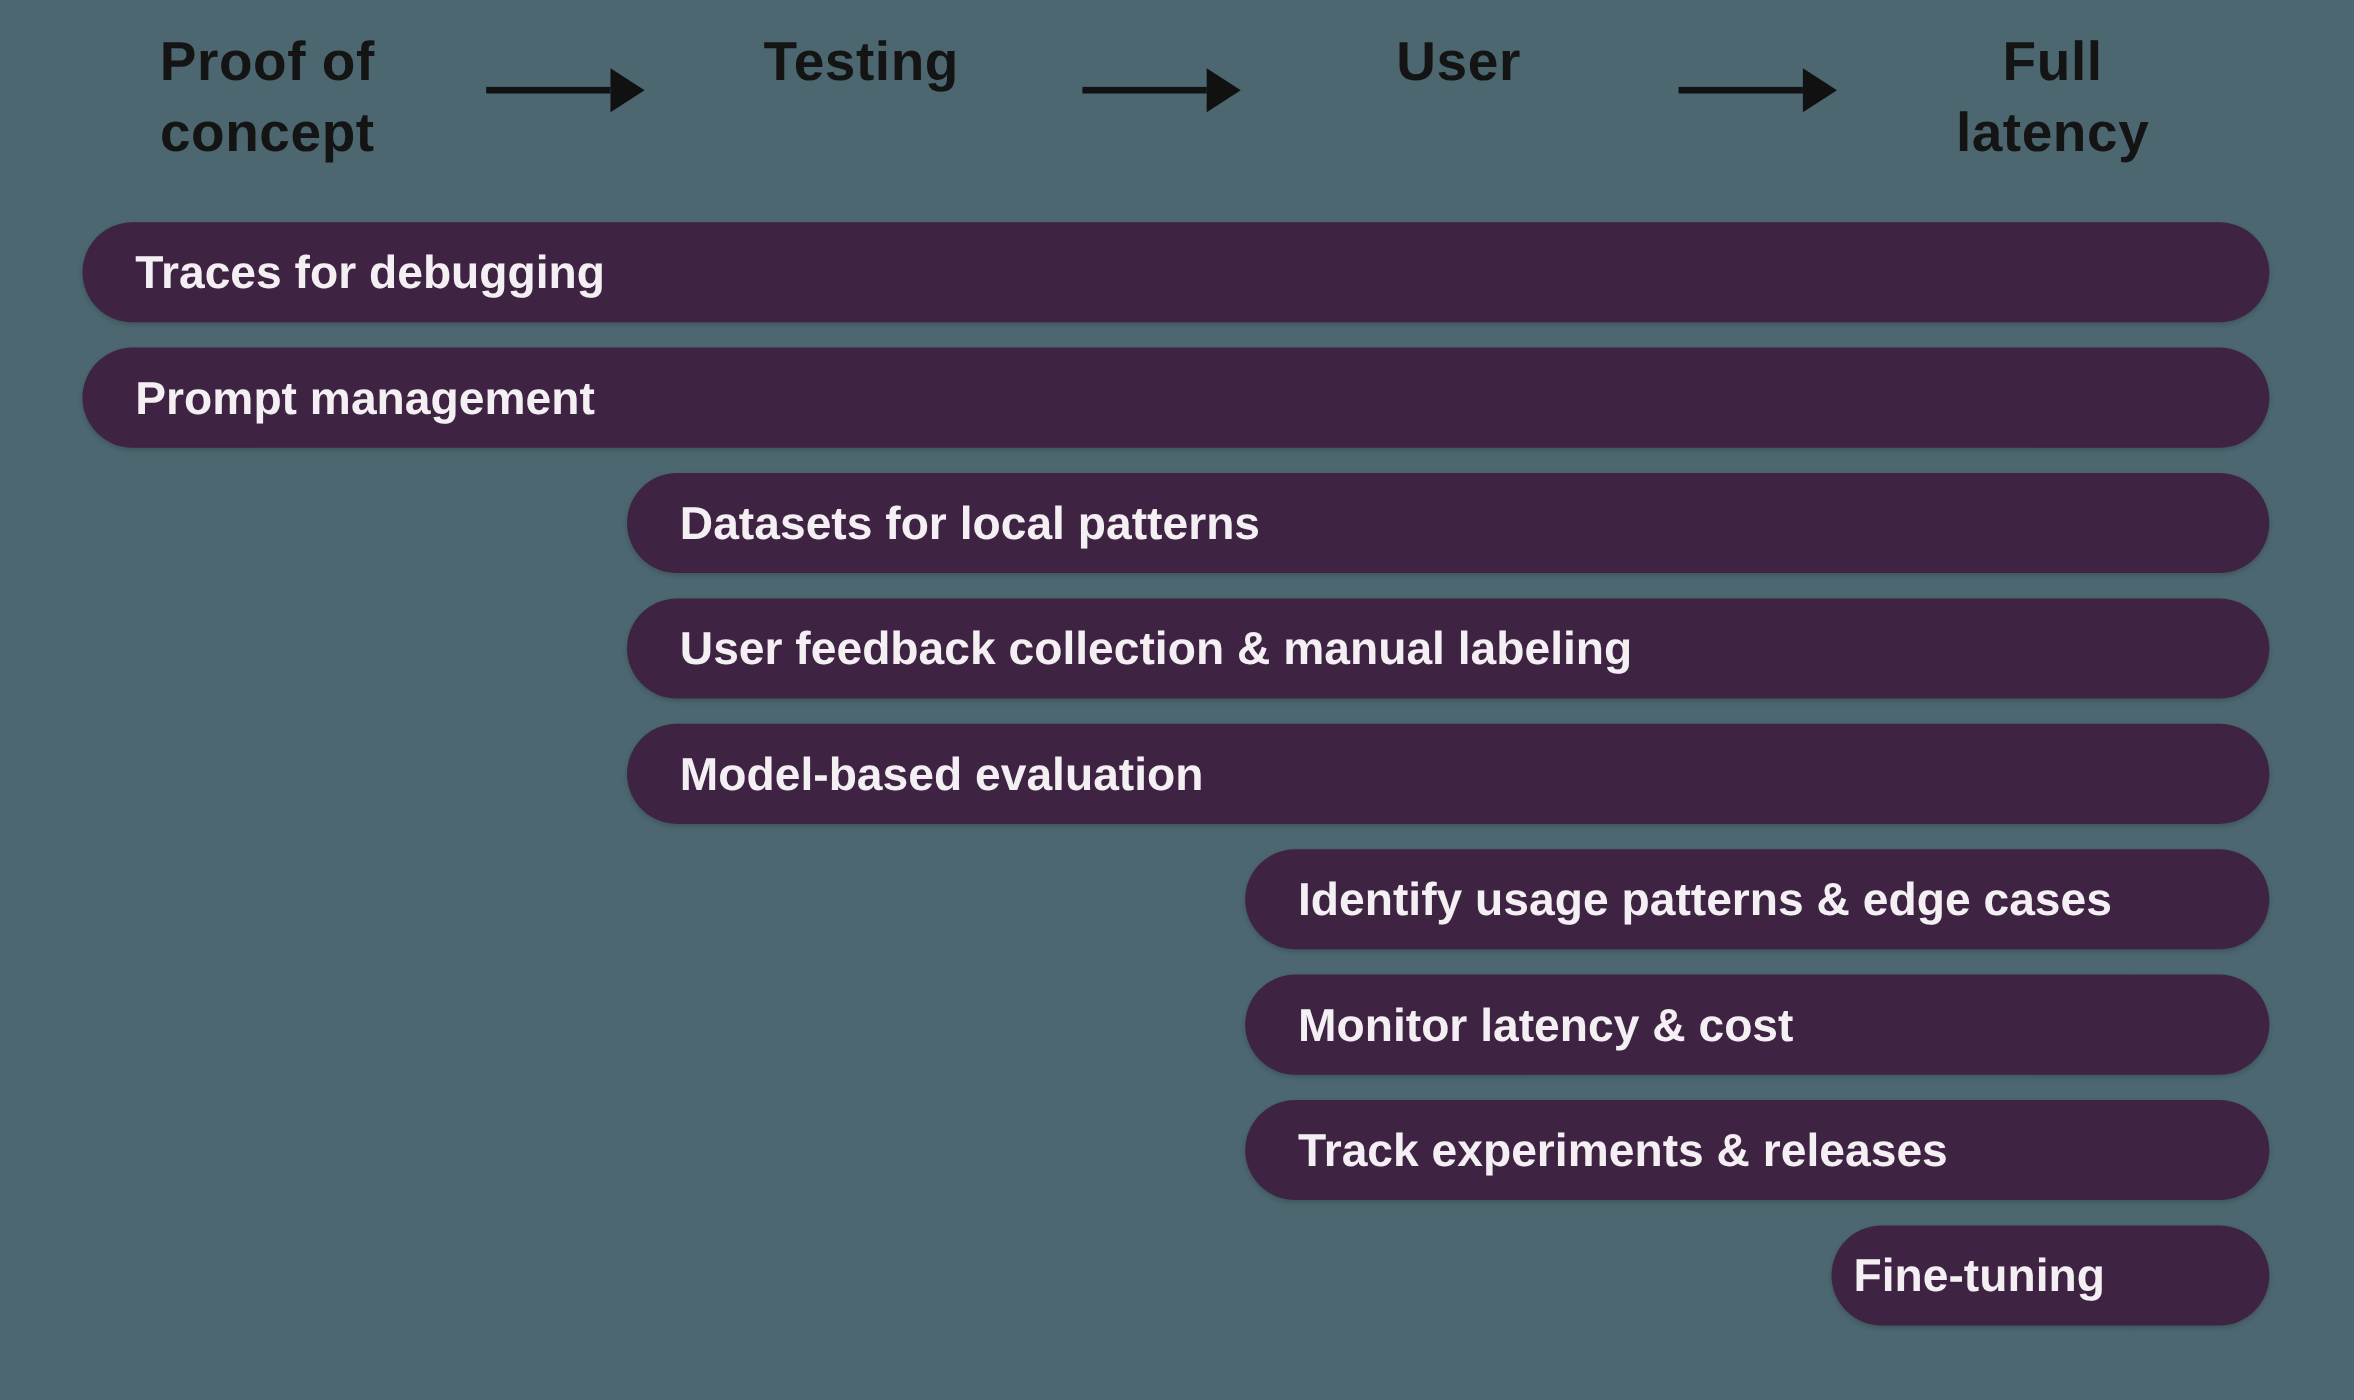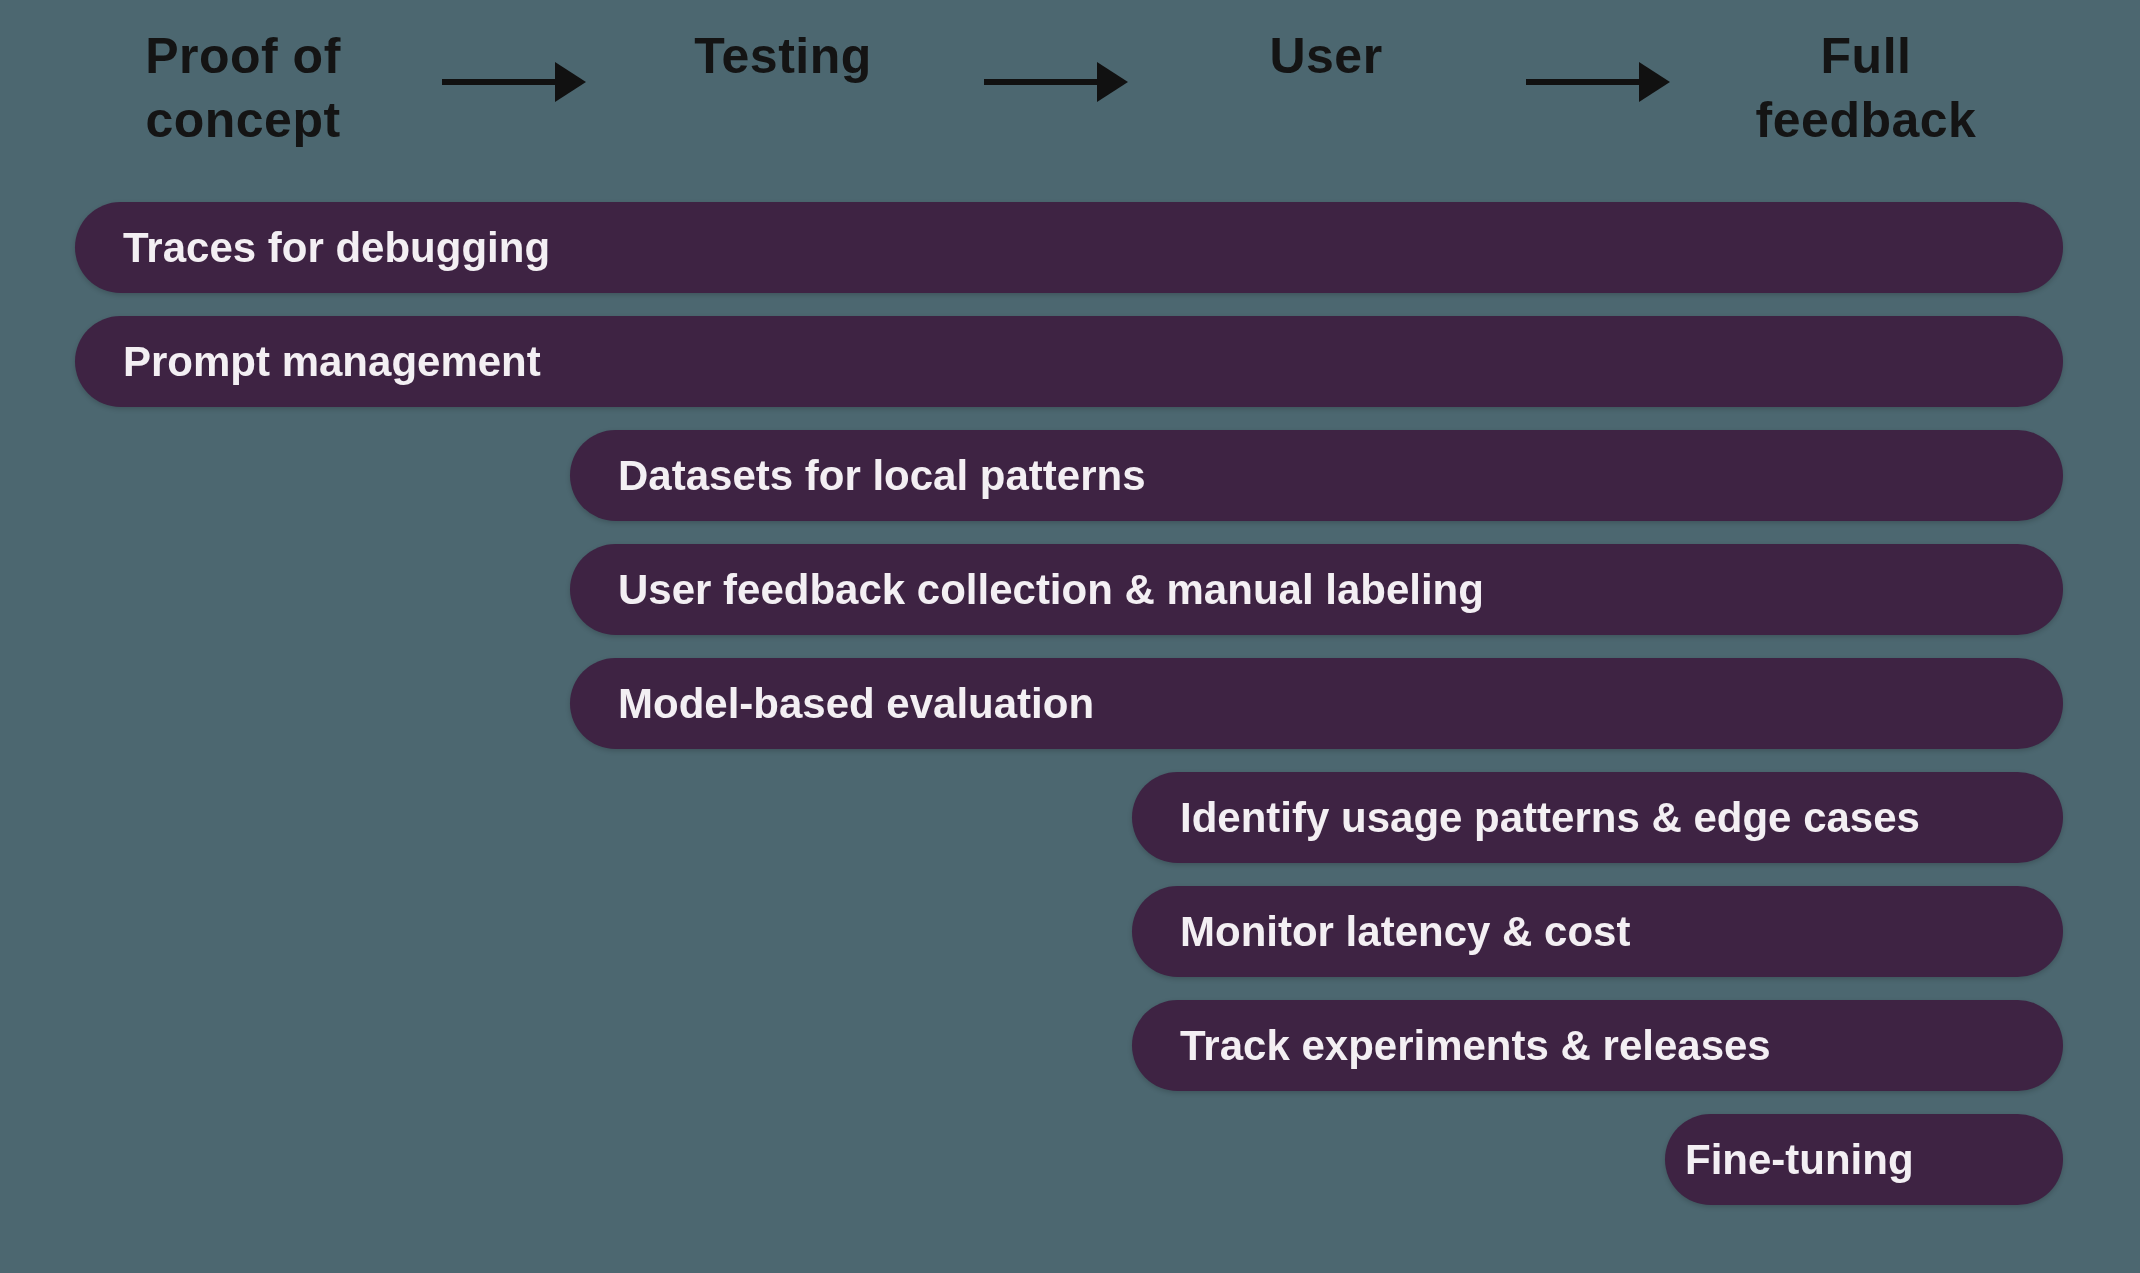--- a/index.html
+++ b/index.html
@@ -98,21 +98,21 @@
     <div>concept</div>
   </div>
   <div class="stage stage-2">
     <div>Testing</div>
   </div>
   <div class="stage stage-3">
     <div>User</div>
   </div>
   <div class="stage stage-4">
     <div>Full</div>
-    <div>feedback</div>
+    <div>latency</div>
   </div>
 
   <div class="arrow arrow-1">
     <div class="shaft"></div>
     <div class="head"></div>
   </div>
   <div class="arrow arrow-2">
     <div class="shaft"></div>
     <div class="head"></div>
   </div>

